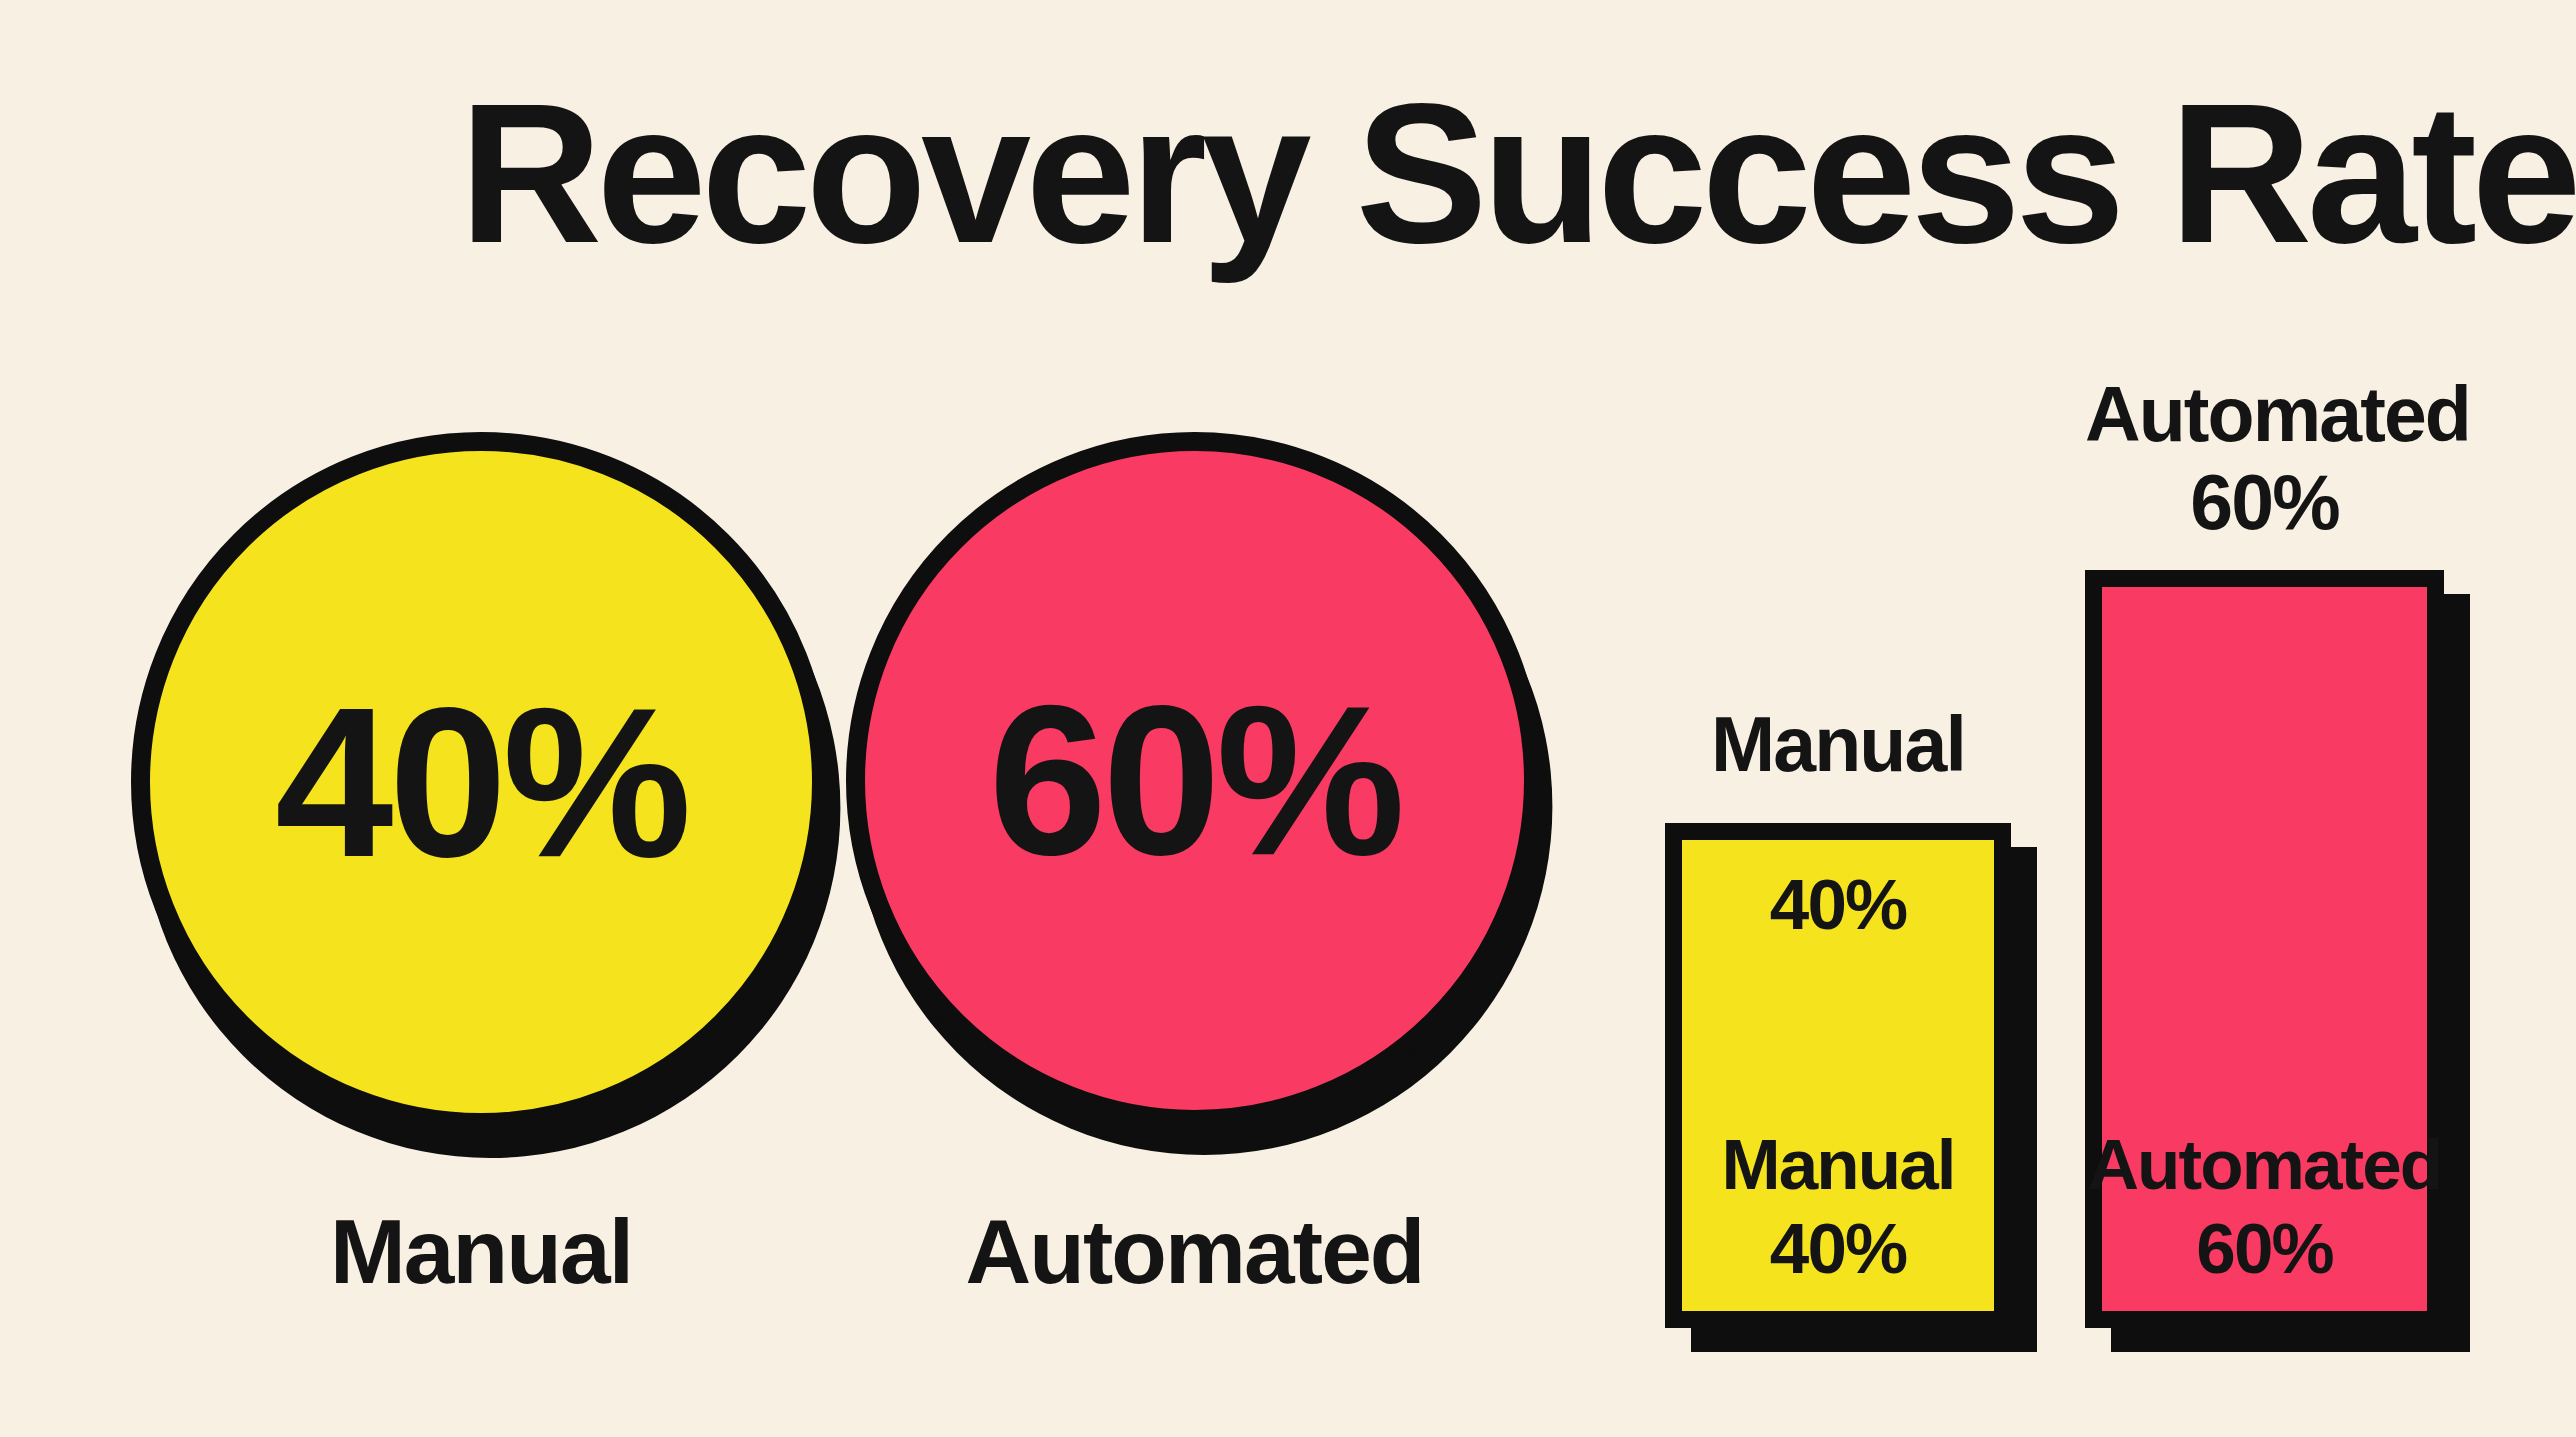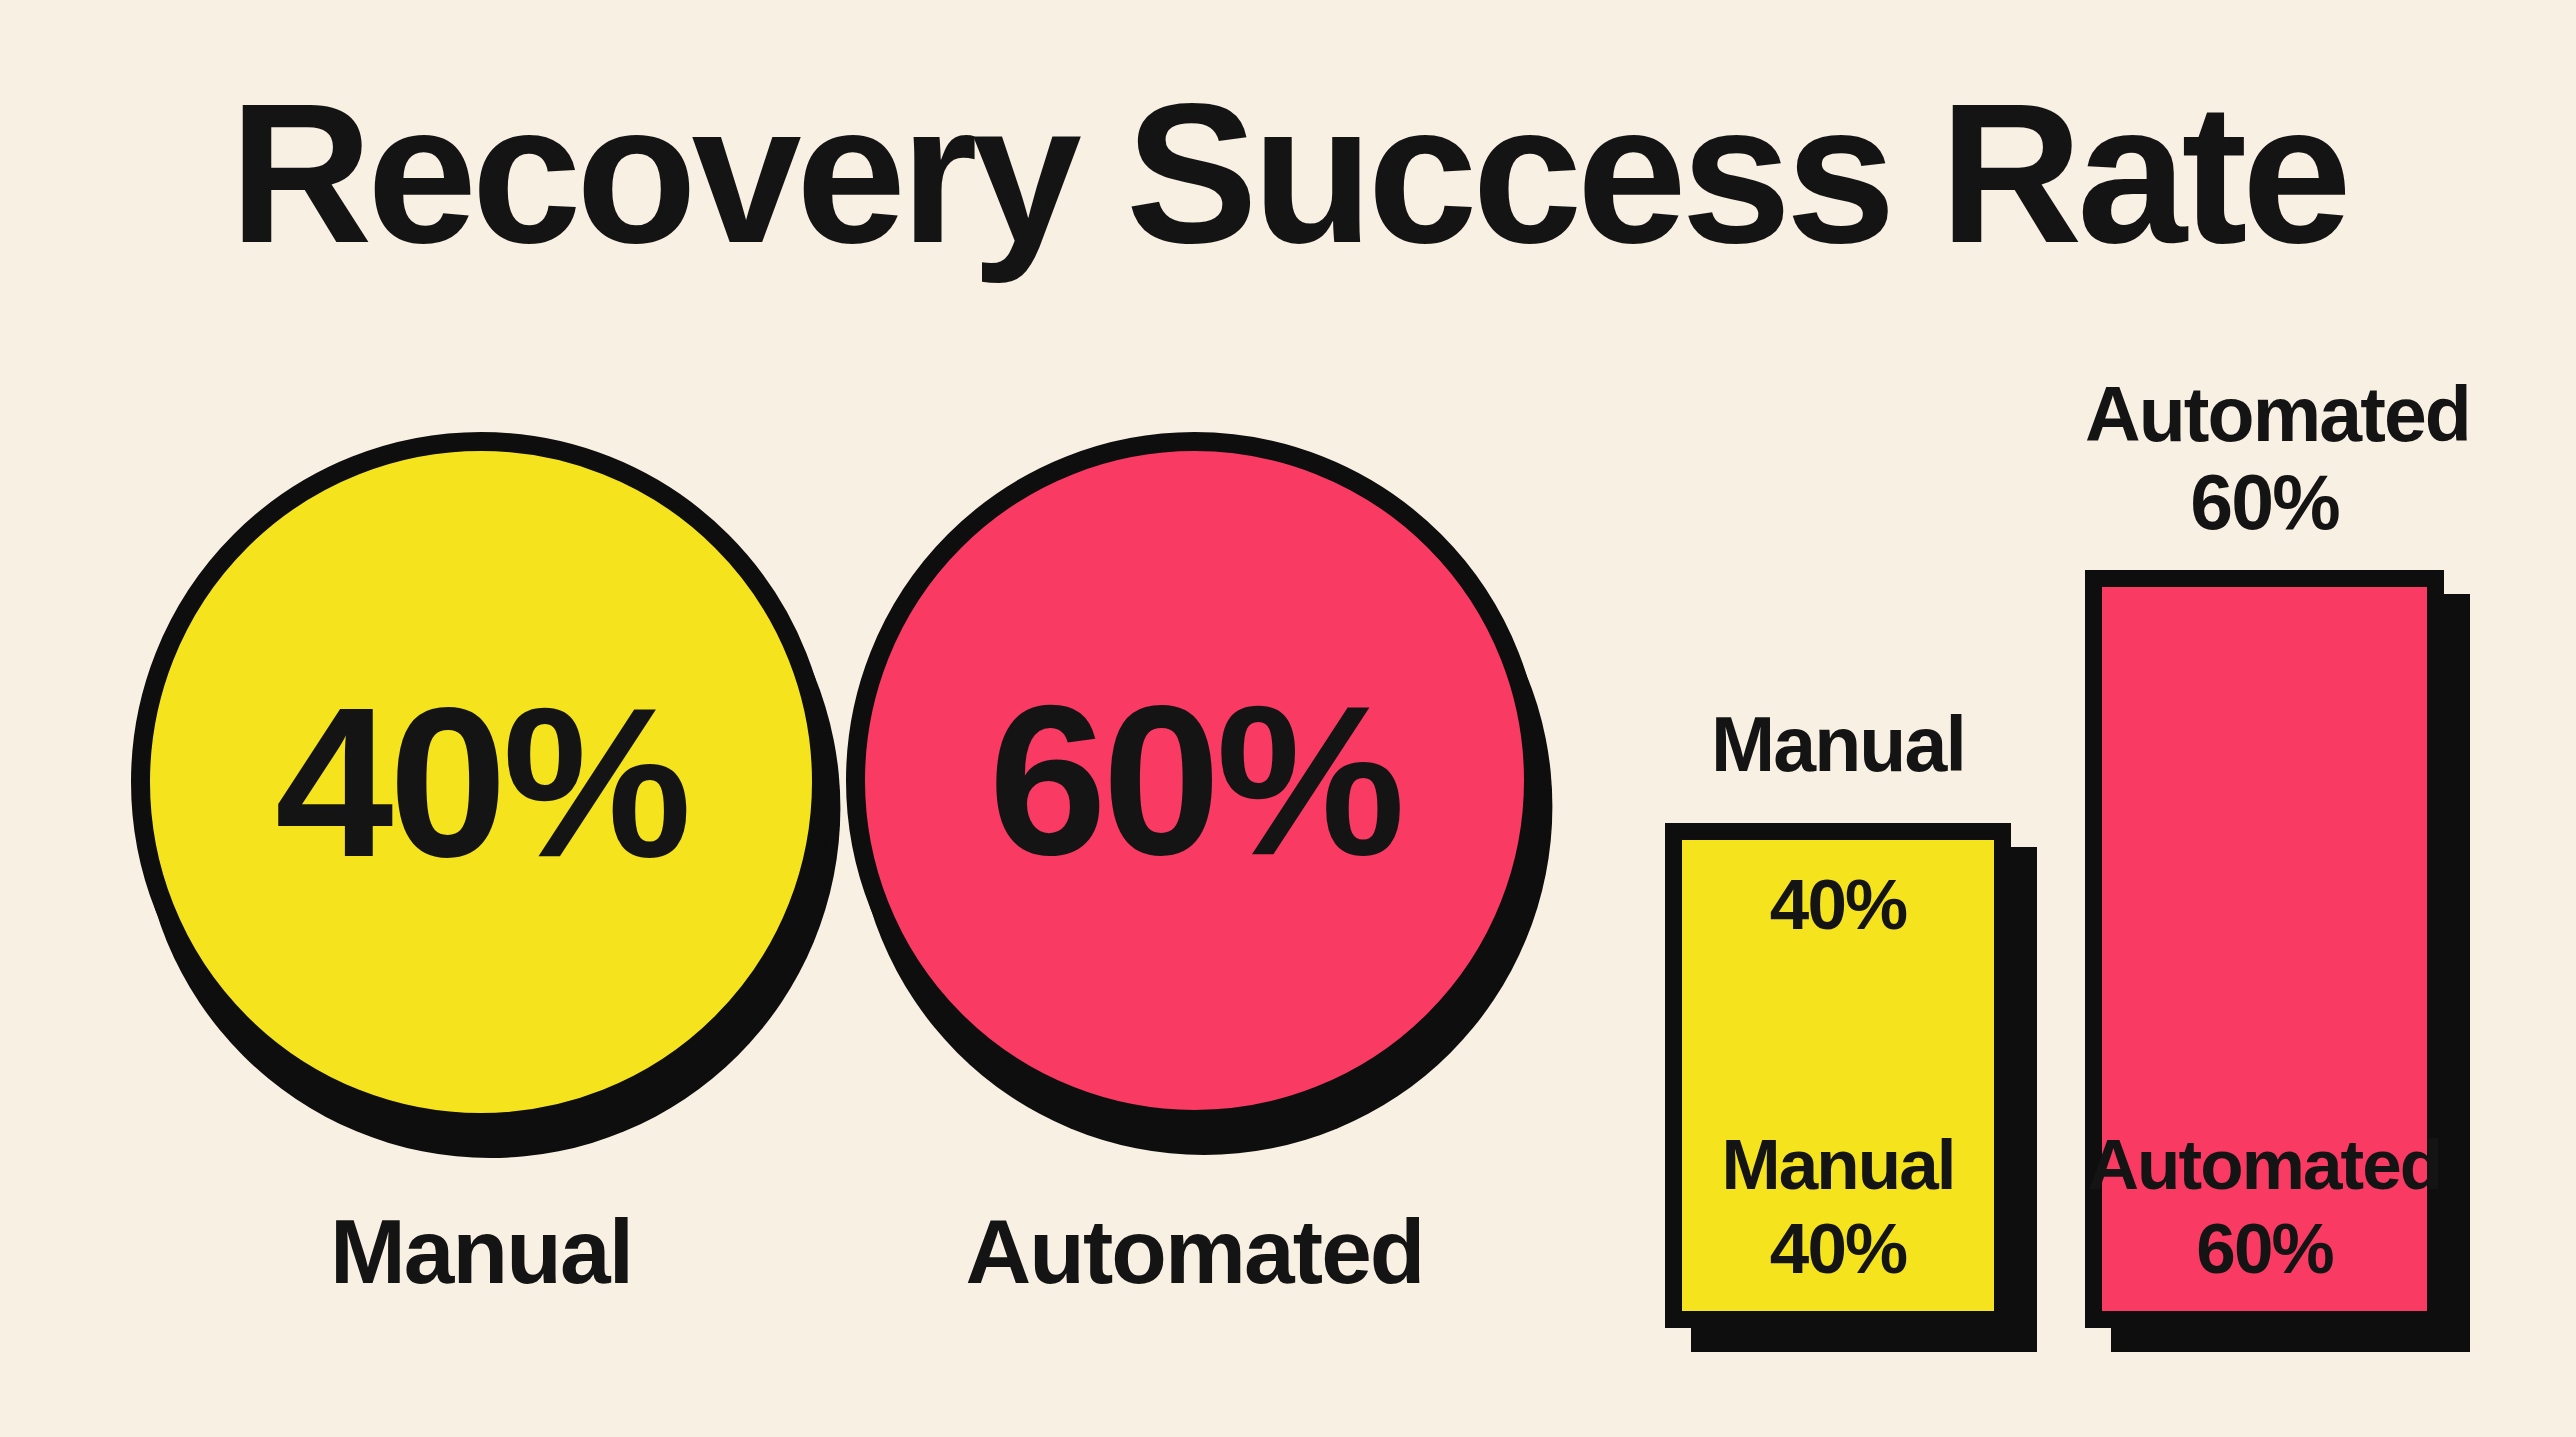--- a/index.html
+++ b/index.html
@@ -7,21 +7,21 @@
     width:2576px;height:1438px;overflow:hidden;
     background:#F8F0E3;
     font-family:"Liberation Sans", sans-serif;
     color:#141414;
   }
   .canvas{position:relative;width:2576px;height:1438px;}
 
   
   .title{
     position:absolute;left:0;top:60px;width:100%;
-    text-align:center;font-size:198px;font-weight:700;letter-spacing:-5.6px;
+    text-align:right;font-size:198px;font-weight:700;letter-spacing:-5.6px;
     white-space:nowrap;
   }
 
   
   .circle{
     position:absolute;border-radius:50%;
     border:19px solid #0E0E0E;box-sizing:border-box;
     box-shadow:9.4px 26px 0 0 #0E0E0E;
     display:flex;align-items:center;justify-content:center;
   }

